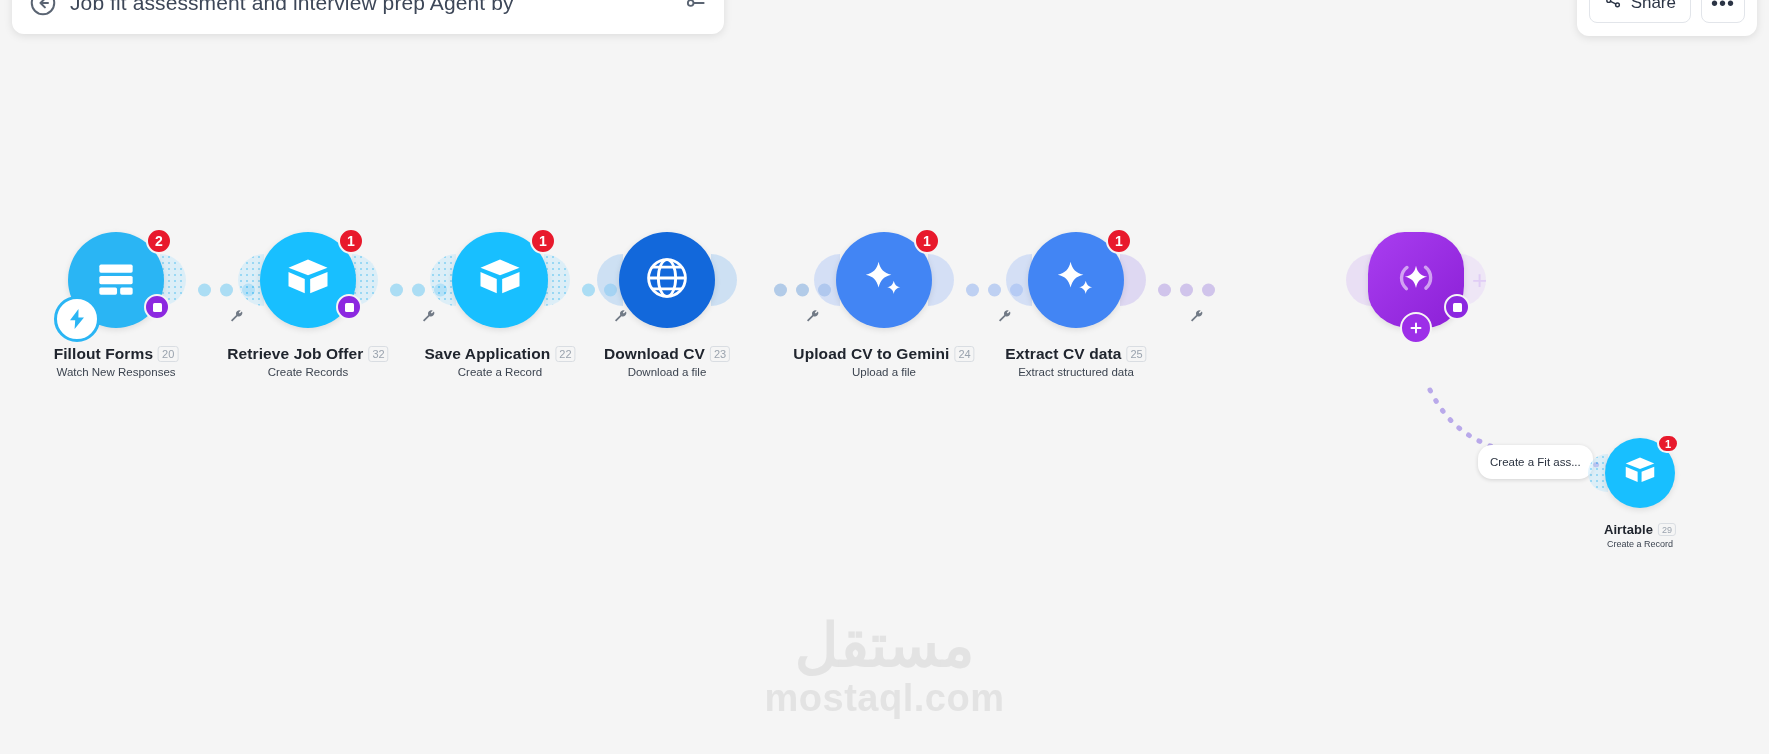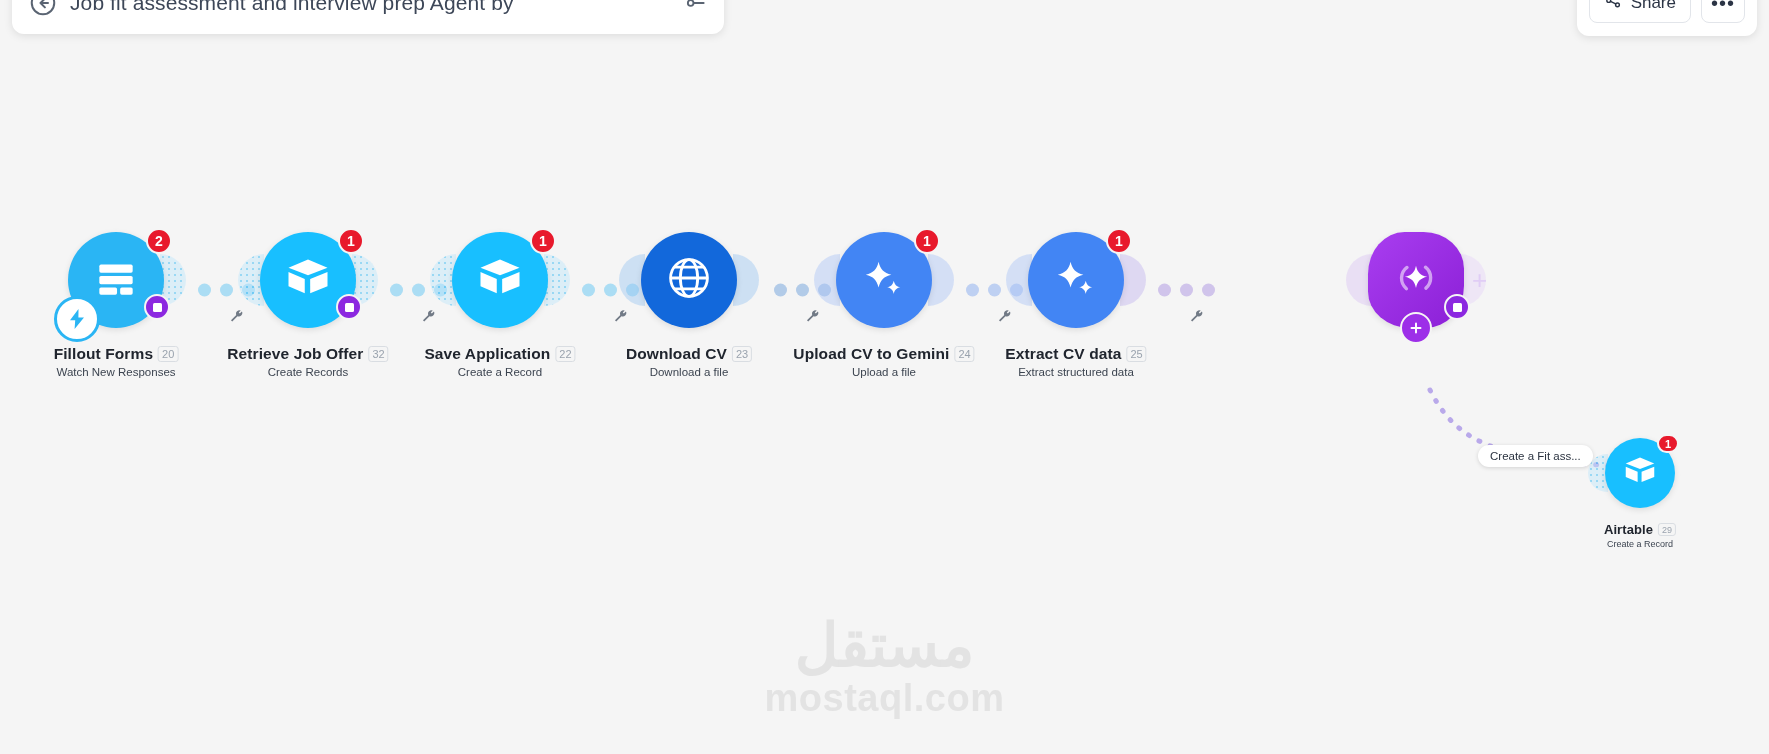--- a/index.html
+++ b/index.html
@@ -260,21 +260,21 @@
   .node.small .node-title { font-size: 13px; }
   .node.small .node-id { font-size: 9px; height: 13px; line-height: 12px; min-width: 15px; }
   .node.small .node-sub { font-size: 9px; margin-top: 1px; }
 
   
   .route-pill {
     position: absolute;
     background: #fff;
     border-radius: 14px;
     box-shadow: 0 1px 4px rgba(0,0,0,0.14);
-    padding: 5px 12px;
+    padding: 11px 12px;
     font-size: 11.5px;
     color: #2b3340;
     white-space: nowrap;
   }
 
   .watermark {
     position: absolute;
     left: 50%;
     transform: translateX(-50%);
     bottom: 34px;
@@ -414,21 +414,21 @@
       <i></i>
       <i></i>
       <i></i>
     </div>
   <span class="wrench" style="left:612px; top:308px;">
     <svg viewBox="0 0 24 24" width="17" height="17" fill="currentColor">
         <path d="M20 5.5a5 5 0 0 1-6.6 6.2L6 19.2 4.2 17.4l7.5-7.4A5 5 0 0 1 18 3.4l-2.8 2.8 1.5 1.5L19.5 5z"></path>
       </svg>
   </span>
 
-  <div class="node" style="left:641px; top:232px;">
+  <div class="node" style="left:619px; top:232px;">
     <div class="cap left" style="background-color:#9ec8f2;"></div>
     <div class="cap right" style="background-color:#9ec8f2;"></div>
     <div class="bubble" style="background:#1268DB;">
       <span>
         <svg viewBox="0 0 48 48" width="52" height="52" fill="none" stroke="#fff" stroke-width="2.6">
           <circle cx="24" cy="24" r="17"></circle>
           <ellipse cx="24" cy="24" rx="8" ry="17"></ellipse>
           <path d="M7 24h34M10.5 14h27M10.5 34h27"></path>
         </svg>
       </span>

